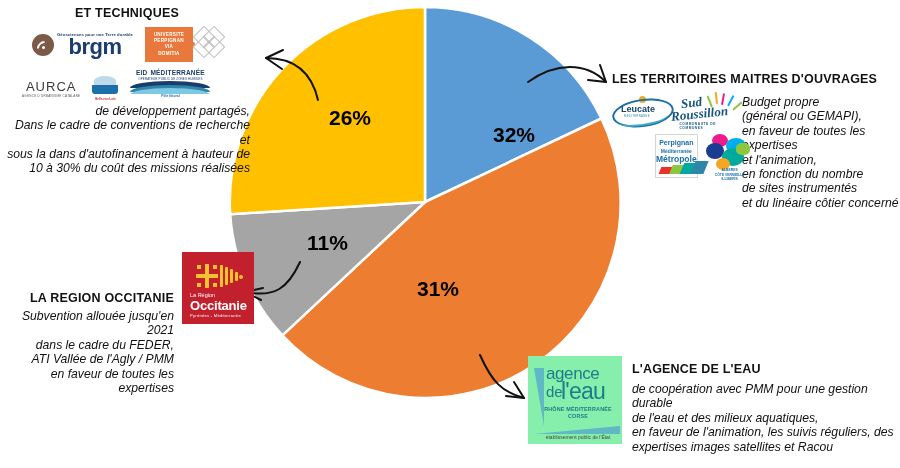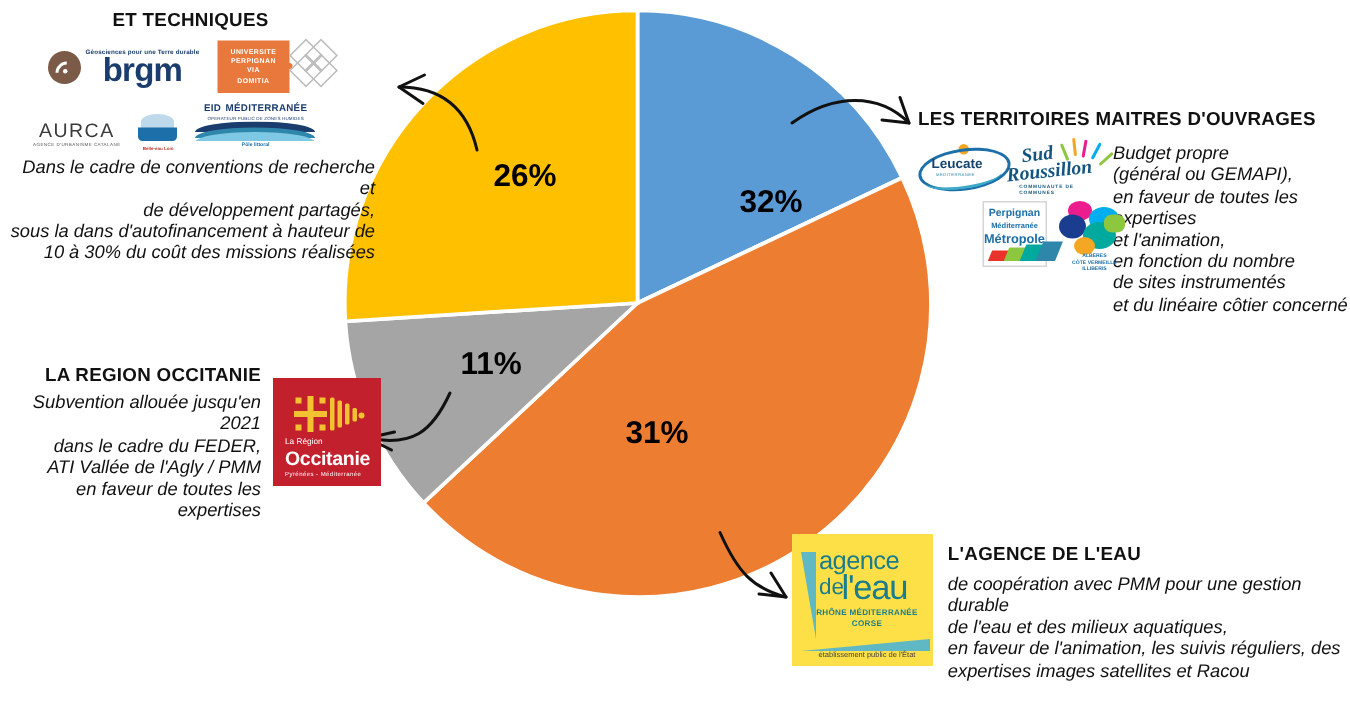--- a/index.html
+++ b/index.html
@@ -27,21 +27,21 @@
   }
 
   
   .block{position:absolute;}
   #blk-experts{left:4px;top:6px;width:246px;text-align:center;}
   #blk-territoires{left:612px;top:72px;width:290px;}
   #blk-region{left:2px;top:243px;width:252px;}
   #blk-agence{left:528px;top:356px;width:372px;}
 
   #blk-experts .txt{text-align:right;margin-top:4px;}
-  #blk-region .hdr{text-align:center;}
+  #blk-region .hdr{text-align:center;margin-top:48px;}
   #blk-region .txt{text-align:right;}
 
   
   .logorow{display:flex;align-items:center;}
 
   
   .brgm{display:flex;align-items:flex-end;gap:3px;}
   .brgm-circ{
     width:22px;height:22px;border-radius:50%;background:#7B5B48;
     position:relative;flex:none;
@@ -132,21 +132,21 @@
   .occ{width:72px;height:72px;background:#C3202E;position:relative;}
   .occ-cross{position:absolute;left:14px;top:12px;width:22px;height:24px;}
   .occ-cross i{position:absolute;background:#F2C230;}
   .occ-comb{position:absolute;left:38px;top:12px;width:22px;height:24px;}
   .occ-comb i{position:absolute;background:#F2C230;width:2.6px;border-radius:1px;}
   .occ-l1{position:absolute;left:8px;top:40px;font-size:5.5px;color:#fff;}
   .occ-l2{position:absolute;left:8px;top:46px;font-size:13px;color:#fff;font-weight:bold;letter-spacing:-.2px;}
   .occ-l3{position:absolute;left:8px;top:61px;font-size:4px;color:#fff;letter-spacing:.3px;}
 
   
-  .age{width:98px;height:88px;position:relative;background:#fde047;}
+  .age{width:98px;height:88px;position:relative;background:#86efac;}
   .age-tri{position:absolute;left:6px;top:12px;width:0;height:0;border-left:10px solid transparent;border-right:0 solid transparent;border-top:58px solid #5FB8C4;}
   .age-tri2{position:absolute;left:6px;top:70px;width:86px;height:8px;background:#5FB8C4;clip-path:polygon(0 100%,100% 0,100% 100%);}
   .age-a{position:absolute;left:18px;top:8px;font-size:17px;color:#1B7C8C;letter-spacing:-.4px;}
   .age-de{position:absolute;left:18px;top:27px;font-size:15px;color:#1B7C8C;}
   .age-e{position:absolute;left:33px;top:22px;font-size:23px;color:#1B7C8C;letter-spacing:-.8px;}
   .age-s1{position:absolute;left:4px;top:50px;width:92px;text-align:center;font-size:5.4px;font-weight:bold;color:#1B7C8C;letter-spacing:.2px;line-height:7px;}
   .age-s2{position:absolute;left:4px;top:78px;width:92px;text-align:center;font-size:5px;color:#444;}
 
   svg.arrows{position:absolute;left:0;top:0;width:900px;height:468px;pointer-events:none;}
 </style>
@@ -238,22 +238,22 @@
         <div class="eid-wave">
           <b style="top:0;background:#1B3D6D;"></b>
           <b style="top:4px;background:#2E86AB;"></b>
           <b style="top:7px;background:#7EC8E3;"></b>
         </div>
         <div class="eid-cap">Pôle littoral</div>
       </div>
     </div>
 
     <div class="body-it txt" style="margin-top:6px;">
+      <div>de développement partagés,</div>
       <div>Dans le cadre de conventions de recherche et</div>
-      <div>de développement partagés,</div>
       <div>sous la dans d'autofinancement à hauteur de</div>
       <div>10 à 30% du coût des missions réalisées</div>
     </div>
   </div>
 
   <div class="block" id="blk-territoires">
     <div class="hdr">LES TERRITOIRES MAITRES D'OUVRAGES</div>
     <div style="display:flex;margin-top:7px;gap:8px;">
       <div style="flex:none;width:122px;">
         <div style="display:flex;align-items:center;gap:4px;">

